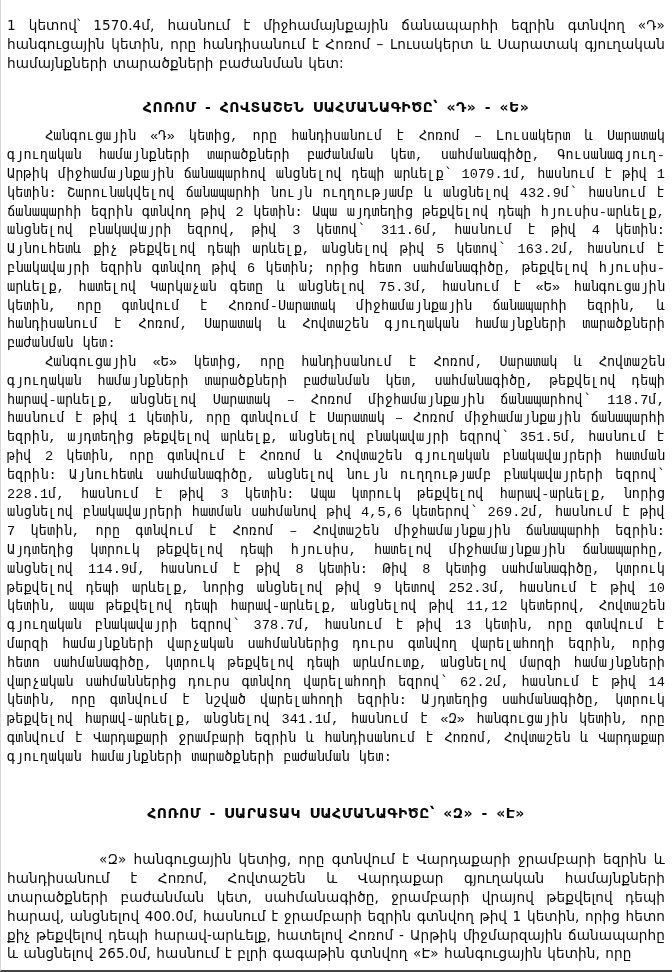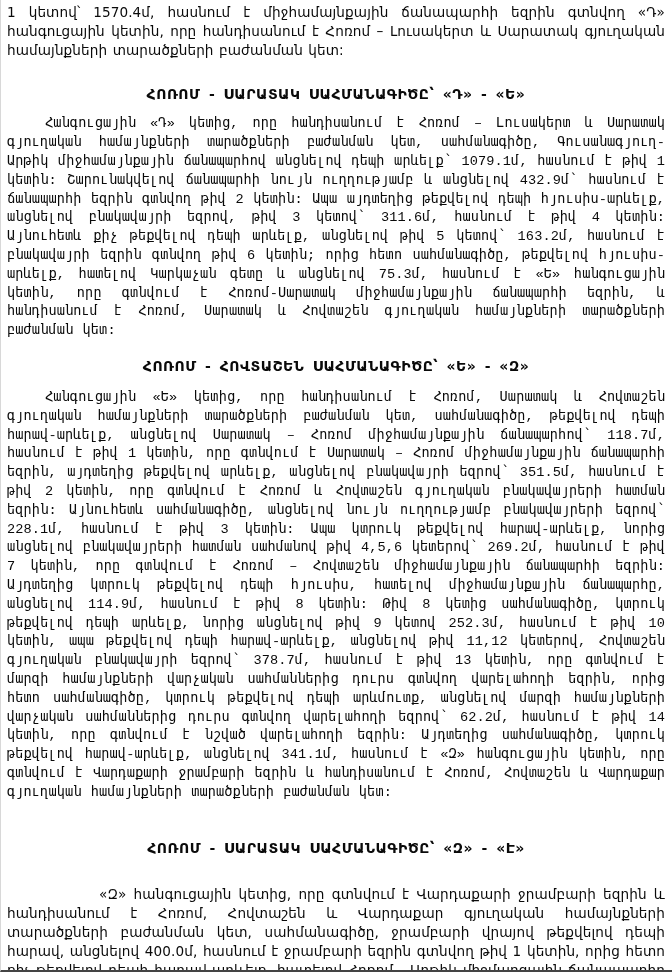--- a/index.html
+++ b/index.html
@@ -14,21 +14,21 @@
     font-family: "DejaVu Sans", sans-serif;
     color: #0a0a0a;
     box-sizing: border-box;
     border-left: 1px solid #d8d8d8;
     border-bottom: 2px solid #444;
   }
   .page {
     box-sizing: border-box;
     width: 672px;
     height: 972px;
-    padding: 3px 8px 0 6px;
+    padding: 16px 8px 0 6px;
     background: #ffffff;
   }
   .para {
     font-size: 13.6px;
     line-height: 18.8px;
     text-align: justify;
     margin: 0;
     word-spacing: 1px;
     letter-spacing: 0.1px;
   }
@@ -51,25 +51,24 @@
   .h2-space { margin-top: 17px; margin-bottom: 15px; }
   .h3-space { margin-top: 38px; margin-bottom: 29px; }
 </style>
 </head>
 <body>
 
 <div class="page">
 
   <p class="para">1 կետով՝ 1570.4մ, հասնում է միջհամայնքային ճանապարհի եզրին գտնվող  «Դ» հանգուցային կետին, որը հանդիսանում է Հոռոմ – Լուսակերտ և Սարատակ գյուղական համայնքների տարածքների բաժանման կետ:</p>
 
-  <h2 class="heading h1-space">ՀՈՌՈՄ - ՍԱՐԱՏԱԿ  ՍԱՀՄԱՆԱԳԻԾԸ՝  «Դ» - «Ե»</h2>
+  <h2 class="heading h1-space">ՀՈՌՈՄ - ՀՈՎՏԱՇԵՆ  ՍԱՀՄԱՆԱԳԻԾԸ՝  «Դ» - «Ե»</h2>
 
   <p class="para indent">Հանգուցային «Դ» կետից, որը հանդիսանում է Հոռոմ – Լուսակերտ և Սարատակ գյուղական համայնքների տարածքների բաժանման կետ, սահմանագիծը, Գուսանագյուղ- Արթիկ միջհամայնքային ճանապարհով անցնելով դեպի արևելք՝ 1079.1մ, հասնում է թիվ 1 կետին: Շարունակվելով ճանապարհի նույն ուղղությամբ և անցնելով 432.9մ՝ հասնում է ճանապարհի եզրին գտնվող թիվ 2 կետին: Ապա այդտեղից թեքվելով դեպի հյուսիս-արևելք, անցնելով բնակավայրի եզրով, թիվ 3 կետով՝ 311.6մ, հասնում է թիվ 4 կետին: Այնուհետև քիչ թեքվելով դեպի արևելք, անցնելով թիվ 5 կետով՝ 163.2մ, հասնում է բնակավայրի եզրին գտնվող թիվ 6 կետին; որից հետո սահմանագիծը, թեքվելով հյուսիս-արևելք, հատելով Կարկաչան գետը և անցնելով 75.3մ, հասնում է «Ե» հանգուցային կետին, որը գտնվում է Հոռոմ-Սարատակ միջհամայնքային ճանապարհի եզրին, և հանդիսանում է Հոռոմ, Սարատակ և Հովտաշեն գյուղական համայնքների տարածքների բաժանման կետ:</p>
 
-  <h2 class="heading h2-space">ՀՈՌՈՄ - ՀՈՎՏԱՇԵՆ  ՍԱՀՄԱՆԱԳԻԾԸ՝  «Ե» - «Զ»</h2>
 
   <p class="para indent">Հանգուցային «Ե» կետից, որը հանդիսանում է Հոռոմ, Սարատակ և Հովտաշեն գյուղական համայնքների տարածքների բաժանման կետ, սահմանագիծը, թեքվելով դեպի հարավ-արևելք, անցնելով Սարատակ – Հոռոմ միջհամայնքային ճանապարհով՝ 118.7մ, հասնում է թիվ 1 կետին, որը գտնվում է Սարատակ – Հոռոմ միջհամայնքային ճանապարհի եզրին, այդտեղից թեքվելով արևելք, անցնելով բնակավայրի եզրով՝ 351.5մ, հասնում է թիվ 2 կետին, որը գտնվում է Հոռոմ և Հովտաշեն գյուղական բնակավայրերի հատման եզրին: Այնուհետև սահմանագիծը, անցնելով նույն ուղղությամբ բնակավայրերի եզրով՝ 228.1մ, հասնում է թիվ 3 կետին: Ապա կտրուկ թեքվելով հարավ-արևելք, նորից անցնելով բնակավայրերի հատման սահմանով թիվ 4,5,6 կետերով՝ 269.2մ, հասնում է թիվ 7 կետին, որը գտնվում է Հոռոմ – Հովտաշեն միջհամայնքային ճանապարհի եզրին: Այդտեղից կտրուկ թեքվելով դեպի հյուսիս, հատելով միջհամայնքային ճանապարհը, անցնելով 114.9մ, հասնում է թիվ 8 կետին: Թիվ 8 կետից սահմանագիծը, կտրուկ թեքվելով դեպի արևելք, նորից անցնելով թիվ 9 կետով 252.3մ, հասնում է թիվ 10 կետին, ապա թեքվելով դեպի հարավ-արևելք, անցնելով թիվ 11,12 կետերով, Հովտաշեն գյուղական բնակավայրի եզրով՝ 378.7մ, հասնում է թիվ 13 կետին, որը գտնվում է մարզի համայնքների վարչական սահմաններից դուրս գտնվող վարելահողի եզրին, որից հետո սահմանագիծը, կտրուկ թեքվելով դեպի արևմուտք, անցնելով մարզի համայնքների վարչական սահմաններից դուրս գտնվող վարելահողի եզրով՝ 62.2մ, հասնում է թիվ 14 կետին, որը գտնվում է նշված վարելահողի եզրին: Այդտեղից սահմանագիծը, կտրուկ թեքվելով հարավ-արևելք, անցնելով 341.1մ, հասնում է «Զ» հանգուցային կետին, որը գտնվում է Վարդաքարի ջրամբարի եզրին և հանդիսանում է Հոռոմ, Հովտաշեն և Վարդաքար գյուղական համայնքների տարածքների բաժանման կետ:</p>
 
   <h2 class="heading h3-space">ՀՈՌՈՄ - ՍԱՐԱՏԱԿ  ՍԱՀՄԱՆԱԳԻԾԸ՝  «Զ» - «Է»</h2>
 
   <p class="para big-indent">«Զ» հանգուցային կետից, որը գտնվում է Վարդաքարի ջրամբարի եզրին և հանդիսանում է Հոռոմ, Հովտաշեն և Վարդաքար գյուղական համայնքների տարածքների բաժանման կետ, սահմանագիծը, ջրամբարի վրայով թեքվելով դեպի հարավ, անցնելով 400.0մ, հասնում է ջրամբարի եզրին գտնվող թիվ 1 կետին, որից հետո քիչ թեքվելով դեպի հարավ-արևելք, հատելով Հոռոմ - Արթիկ միջմարզային ճանապարհը և անցնելով 265.0մ, հասնում է բլրի գագաթին գտնվող «Է» հանգուցային կետին, որը</p>
 
 </div>
 
 </body></html>

